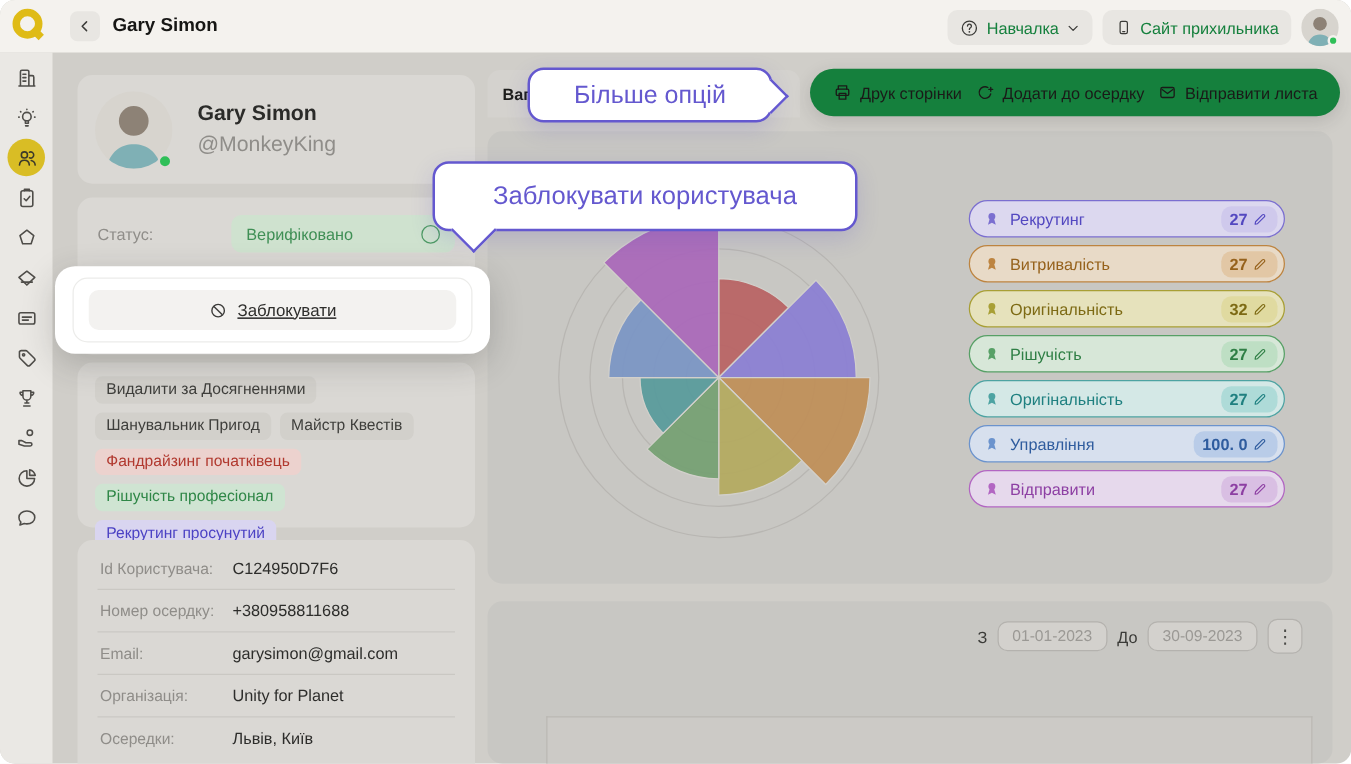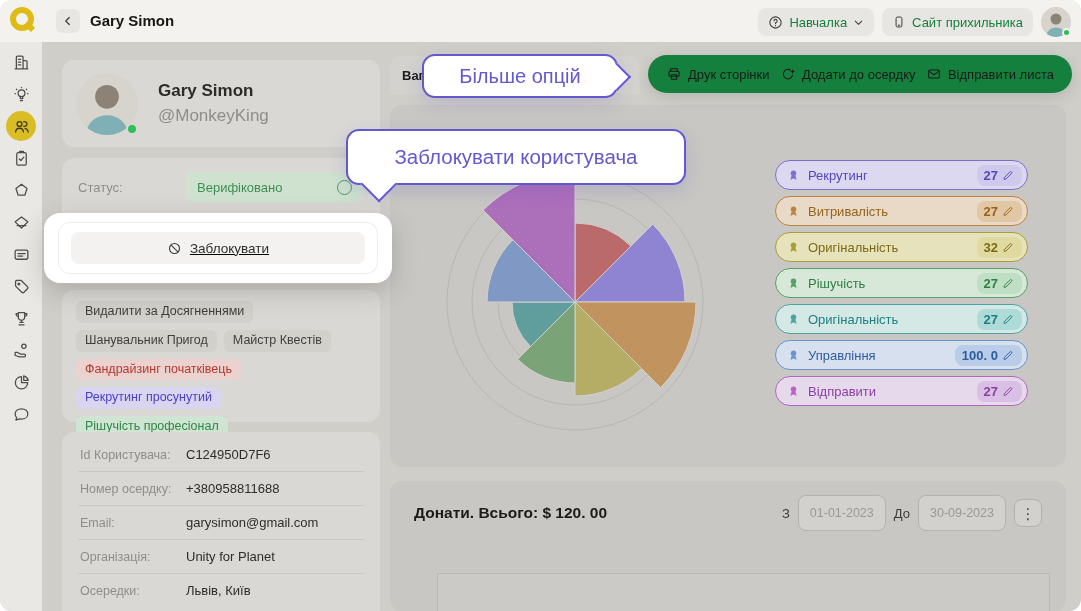--- a/index.html
+++ b/index.html
@@ -76,21 +76,21 @@
   .skill-label{font-size:13px;color:var(--tx);}
   .skill-value{margin-left:auto;display:flex;align-items:center;gap:4px;background:var(--pill);border-radius:8px;padding:3px 7px;}
   .skill-value b{font-size:13px;font-weight:700;color:var(--tx);}
   .skill .pencil{stroke:var(--tx);fill:none;stroke-width:1.7;stroke-linejoin:round;}
 
   .don-panel{left:390px;top:481px;width:676px;height:130px;background:#c8c7c3;border-radius:12px;z-index:2;padding:14px 24px 0 24px;}
   .don-head{display:flex;align-items:center;}
   .don-title{font-size:15.5px;font-weight:700;color:#1b1b19;}
   .don-controls{margin-left:auto;display:flex;align-items:center;gap:8px;}
   .don-lbl{font-size:13px;color:#3b3b38;}
-  .date-input{width:88px;height:36px;border:1px solid #b4b2ae;border-radius:8px;background:#d3d1cd;color:#9b9995;font-size:12.5px;text-align:center;}
+  .date-input{width:88px;height:24px;border:1px solid #b4b2ae;border-radius:8px;background:#d3d1cd;color:#9b9995;font-size:12.5px;text-align:center;}
   .kebab{width:28px;height:28px;border:1px solid #b4b2ae;border-radius:8px;background:#d3d1cd;color:#4a4a47;font-size:15px;line-height:1;display:flex;align-items:center;justify-content:center;}
   .don-table{position:absolute;left:47px;top:92px;width:613px;height:38px;background:#cccac6;border:1px solid #bab8b3;border-bottom:none;}
 
   
   .bubble{background:#fff;border:2px solid var(--accent);border-radius:13px;display:flex;align-items:center;justify-content:center;color:var(--accent);font-weight:500;z-index:50;box-shadow:0 6px 18px rgba(84,72,190,.18);}
   .tip-more{left:422px;top:54px;width:196px;height:44px;font-size:20px;}
   .tip-more .pt{position:absolute;right:-11px;top:11px;width:20px;height:20px;background:#fff;border-top:2px solid var(--accent);border-right:2px solid var(--accent);transform:rotate(45deg);}
   .tip-block{left:346px;top:129px;width:340px;height:56px;font-size:20.5px;}
   .tip-block .pt{position:absolute;left:18px;bottom:-14px;width:26px;height:26px;background:#fff;border-right:2px solid var(--accent);border-bottom:2px solid var(--accent);transform:rotate(45deg);}
 </style>
@@ -249,22 +249,22 @@
       </button>
     </div>
   </div>
 
   <div class="card tags-card abs">
     <div class="tag-wrap">
       <span class="tag" style="--bg: #d2d0cb; --tx: #3f3f3c;">Видалити за Досягненнями</span>
         <span class="tag" style="--bg: #d2d0cb; --tx: #3f3f3c;">Шанувальник Пригод</span>
         <span class="tag" style="--bg: #d2d0cb; --tx: #3f3f3c;">Майстр Квестів</span>
         <span class="tag" style="--bg: #ecd2ce; --tx: #b1392f;">Фандрайзинг початківець</span>
+        <span class="tag" style="--bg: #cfe4d2; --tx: #2f8747;">Рішучість професіонал</span>
         <span class="tag" style="--bg: #d9d5f0; --tx: #4c42c4;">Рекрутинг просунутий</span>
-        <span class="tag" style="--bg: #cfe4d2; --tx: #2f8747;">Рішучість професіонал</span>
         <span class="tag" style="--bg: #e4dfad; --tx: #847c1f;">Вага голосу легендарний</span>
     </div>
     <div class="tag-actions">
       <button class="tag-btn">Видалити тег</button>
       <button class="tag-btn">Додати тег +</button>
     </div>
   </div>
 
   <div class="card details-card abs">
     <div class="drow">
@@ -425,24 +425,20 @@
           <b>27</b>
           <svg class="pencil" width="13" height="13" viewBox="0 0 24 24">
             <path d="M4.5 15.5L14.6 5.4a2.05 2.05 0 012.9 2.9L7.4 18.4 3.8 19.2z"></path>
           </svg>
         </span>
       </div>
   </div>
 
   <div class="don-panel abs">
     <div class="don-head">
-      <span class="don-title">
-        <span>Донати. Всього:</span>
-        <span>$ 120. 00</span>
-      </span>
       <span class="don-controls">
         <span class="don-lbl">З</span>
         <input class="date-input" readonly="" value="01-01-2023" style="">
         <span class="don-lbl">До</span>
         <input class="date-input" readonly="" value="30-09-2023" style="">
         <button class="kebab">⋮</button>
       </span>
     </div>
     <div class="don-table"></div>
   </div>

